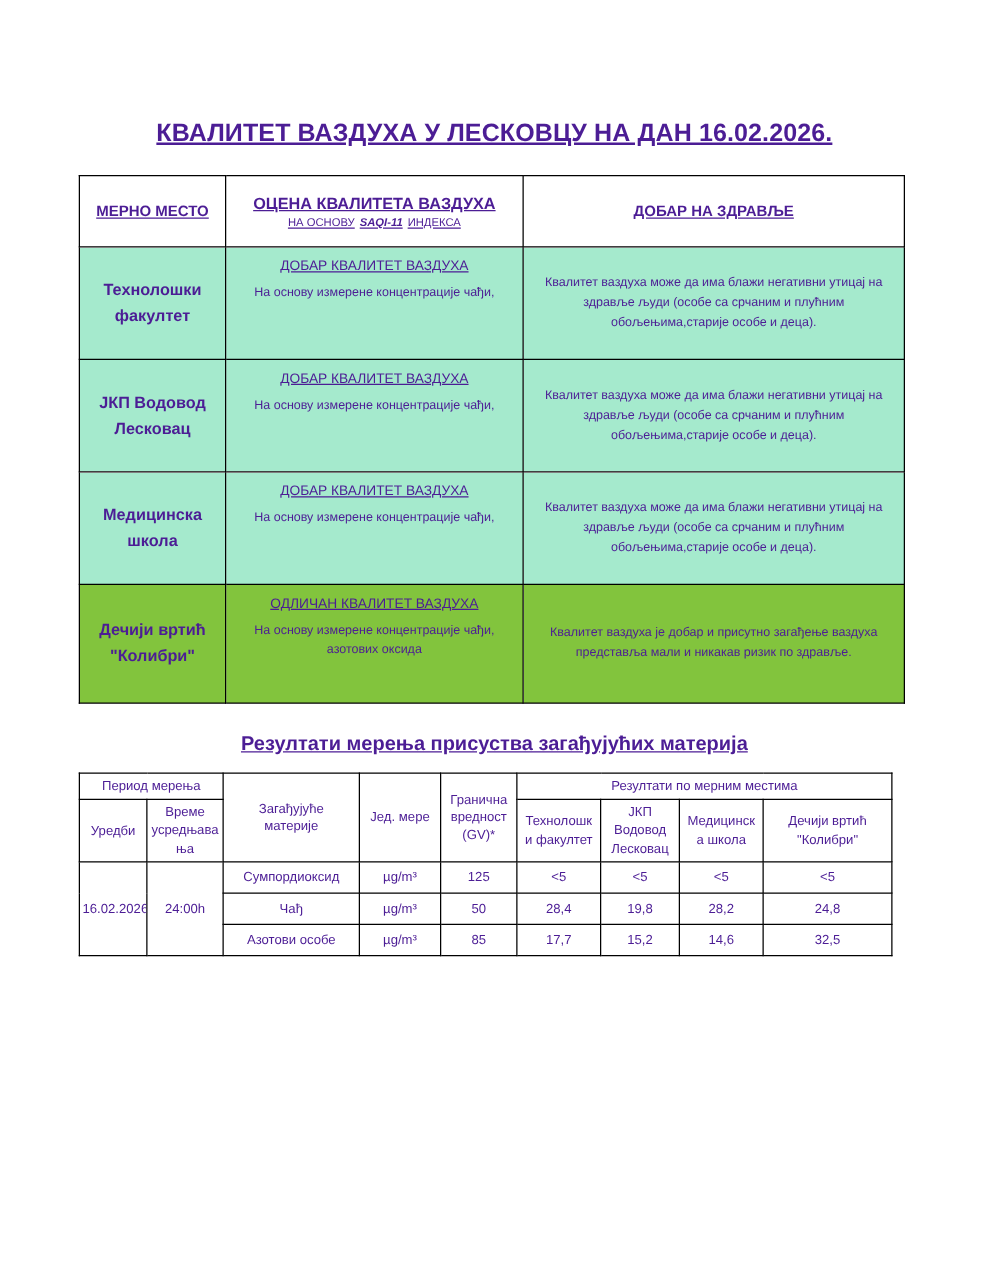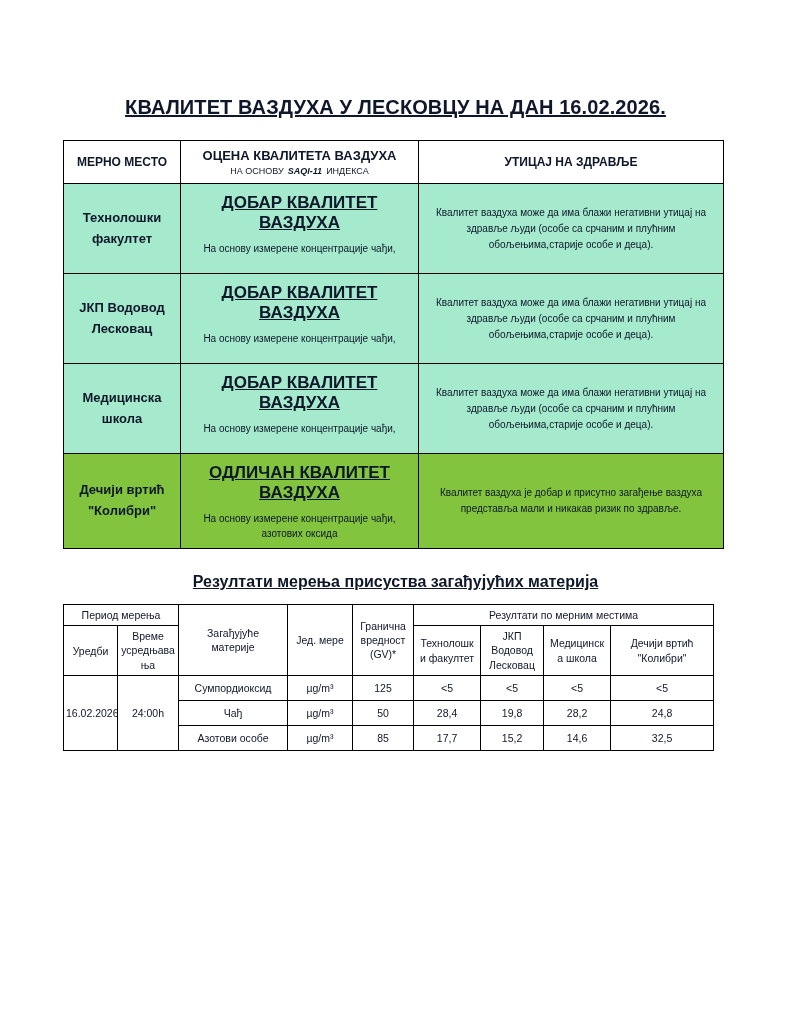--- a/index.html
+++ b/index.html
@@ -1,59 +1,59 @@
 <!DOCTYPE html>
 <html><head>
 <meta charset="utf-8">
 <style>
   * { box-sizing: border-box; margin: 0; padding: 0; }
   html, body { background: #ffffff; }
   .page {
     width: 791px; height: 1024px;
-    background: #ffffff; color: #0f172a;
+    background: #ffffff; color: #4c1d95;
     font-family: "Liberation Sans", "DejaVu Sans", sans-serif;
     position: relative; overflow: hidden;
   }
   .doc-title {
     padding-top: 96px;
     text-align: center;
     font-size: 20px;
     font-weight: bold;
     text-decoration: underline;
     letter-spacing: 0.1px;
   }
 
   
   table.quality {
     margin: 21px 0 0 63px;
     width: 660px;
     border-collapse: collapse;
     table-layout: fixed;
   }
   table.quality td, table.quality th { border: 1.5px solid #000; overflow: hidden; }
-  tr.q-head { height: 43px; background: #ffffff; }
+  tr.q-head { height: 57px; background: #ffffff; text-decoration: underline; }
   tr.q-row { height: 90px; }
   tr.q-row-last { height: 95px; }
   .h-site, .h-health {
     font-size: 12px; font-weight: bold;
     text-align: center; vertical-align: middle;
   }
   .h-assess { text-align: center; vertical-align: middle; }
   .h-assess .main { font-size: 13px; font-weight: bold; }
   .h-assess .sub  { font-size: 9px; font-weight: normal; margin-top: 3px; }
   .h-assess .sub .idx { font-weight: bold; font-style: italic; }
   .h-assess .sub span + span { margin-left: 4px; }
   .site-cell {
     font-size: 13px; font-weight: bold;
     text-align: center; vertical-align: middle;
     white-space: pre-line; line-height: 1.6;
   }
   .assess-cell { text-align: center; vertical-align: top; padding-top: 9px; }
   .assess-cell .rating {
-    font-size: 17px; font-weight: bold; text-decoration: underline;
+    font-size: 11px; font-weight: normal; text-decoration: underline;
   }
   .assess-cell .basis {
     font-size: 10px; margin-top: 9px; padding: 0 12px; line-height: 1.45;
   }
   .health-cell {
     font-size: 10px; text-align: center; vertical-align: middle;
     padding: 0 15px; line-height: 1.6;
   }
 
   
@@ -104,21 +104,21 @@
     </colgroup>
     <tbody>
         <tr class="q-head">
       <th class="h-site">МЕРНО МЕСТО</th>
       <th class="h-assess">
         <div class="main">ОЦЕНА КВАЛИТЕТА ВАЗДУХА</div>
         <div class="sub">
           <span>НА ОСНОВУ</span><span class="idx">SAQI-11</span><span>ИНДЕКСА</span>
         </div>
       </th>
-      <th class="h-health">УТИЦАЈ НА ЗДРАВЉЕ</th>
+      <th class="h-health">ДОБАР НА ЗДРАВЉЕ</th>
     </tr>
 
     <tr class="q-row" style="background-color: rgb(165, 234, 205);">
       <td class="site-cell">Технолошки
 факултет</td>
       <td class="assess-cell">
         <div class="rating">ДОБАР КВАЛИТЕТ ВАЗДУХА</div>
         <div class="basis">На основу измерене концентрације чађи,</div>
       </td>
       <td class="health-cell">Квалитет ваздуха може да има блажи негативни утицај на здравље људи (особе са срчаним и плућним обољењима,старије особе и деца).</td>

